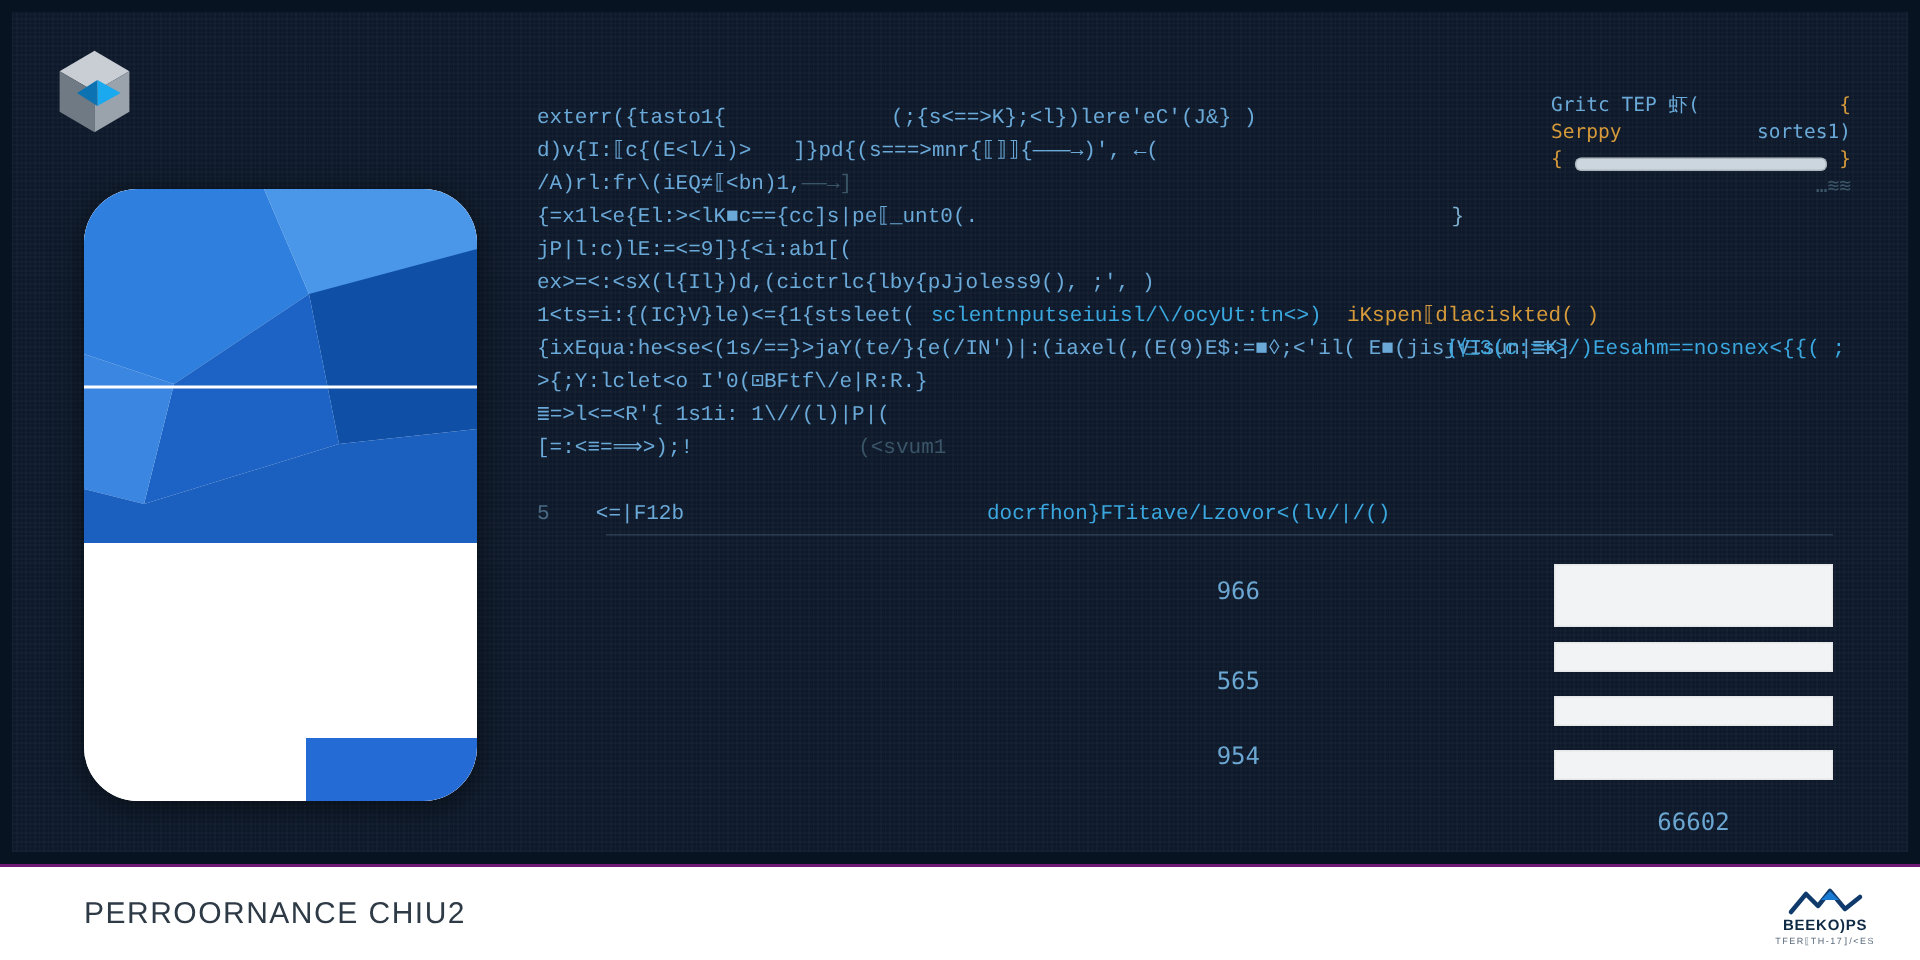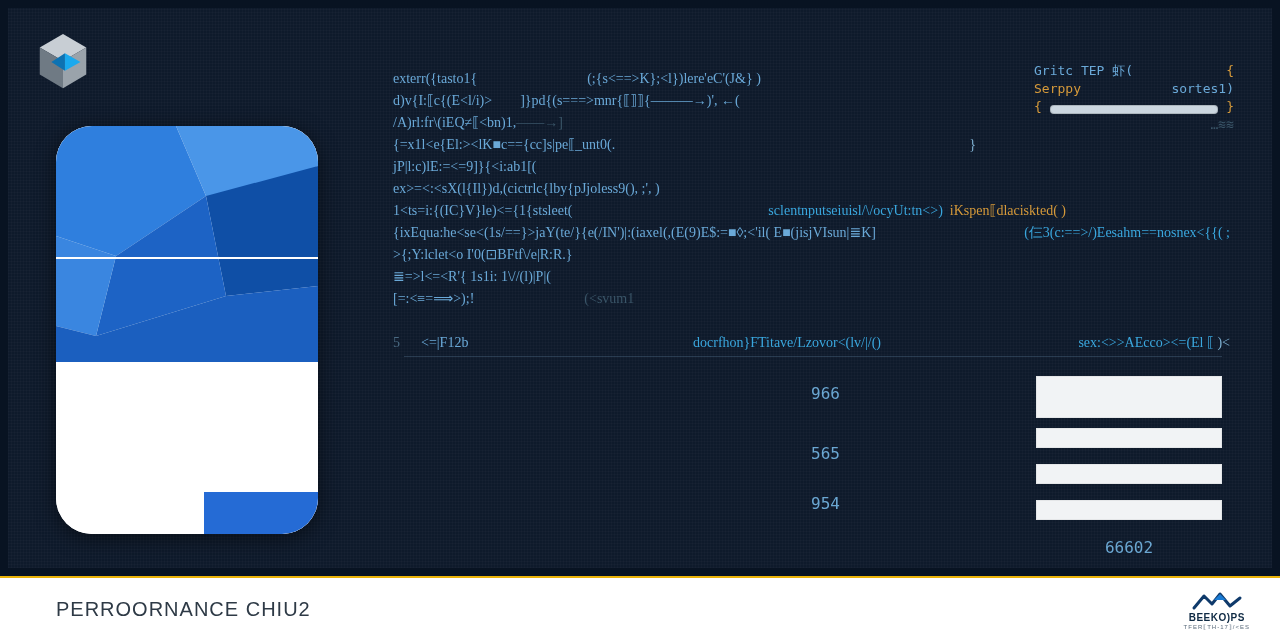--- a/index.html
+++ b/index.html
@@ -15,21 +15,21 @@
     position: relative;
     color: #cfe6ff;
   }
   .footer {
     flex: 1;
     background: #ffffff;
     display: flex;
     align-items: center;
     justify-content: space-between;
     padding: 0 30px 0 56px;
-    border-top: 2px solid #eab308;
+    border-top: 2px solid #701a75;
   }
   .footer-title {
     font-size: 20px;
     letter-spacing: 1px;
     color: #2e3a46;
     font-weight: 500;
     font-family: "Arial Narrow", Arial, sans-serif;
   }
   .footer-logo {
     display: flex; flex-direction: column; align-items: center;
@@ -63,25 +63,24 @@
     border-radius: 36px;
     overflow: hidden;
     box-shadow: 0 4px 20px rgba(0,0,0,0.5);
   }
   .app-card svg { position:absolute; inset:0; width:100%; height:100%; }
 
   
   .code-panel {
     position: absolute;
     left: 350px; top: 60px; right: 36px;
-    font-family: Liberation Serif, serif;
+    font-family: Liberation Mono, monospace;
     font-size: 14px;
     line-height: 22px;
     color: #6aa9d8;
-    margin-left: 35px;
   }
   .gut { width: 20px; text-align:right; color:#4a6a82; flex:none; }
   .seg { color:#6aa9d8; }
   .kw  { color:#d69a3a; }    
   .br  { color:#7eb0d1; }    
   .cm  { color:#3a5568; }    
   .hl  { color:#3aa7de; }    
   .rt  { position:absolute; right:0; }
   .code-line { position: relative; height:22px; }
 
@@ -202,24 +201,20 @@
       <div class="code-line"><span class="gut"></span><span class="seg">  {ixEqua:he&lt;se&lt;(1s/==}&gt;jaY(te/}{e(/IN')|:(iaxel(,(E(9)E$:=■◊;&lt;'il( E■(jisjVIsun|≣K]</span><span class="rt hl" style="right:6px">(仨3(⁠c:==&gt;/)Eesahm==nosnex&lt;{{( ;</span></div>
       <div class="code-line"><span class="gut"></span><span class="seg">    &gt;{;Y:lclet&lt;o  I'0(⊡BFtf\/e|R:R.}</span></div>
       <div class="code-line"><span class="gut"></span><span class="seg">      ≣=&gt;l&lt;=&lt;R'{ 1s1i:  1\//(l)|P|(</span></div>
       <div class="code-line"><span class="gut"></span><span class="seg">    [=:&lt;≡=⟹&gt;);!</span><span style="display:inline-block;width:110px"></span><span class="cm">(&lt;svum1</span></div>
       <div class="code-line"></div>
       <div class="code-line">
         <span class="gut">5</span>
         <span style="display:inline-block;width:14px"></span>
         <span class="seg">&lt;=|F12b</span>
         <span style="position:absolute; left:300px" class="hl">docrfhon}FTitave/Lzovor&lt;(lv/|/()</span>
-        <span class="rt" style="right:6px">
-          <span class="hl">sex:&lt;&gt;&gt;AEcco&gt;&lt;=(El ⟦</span>
-          <span class="br">)&lt;</span>
-        </span>
       </div>
     </div>
 
     <div class="divider"></div>
 
     <div class="chart">
 
       <div class="chart-row" style="top:8px;">
         <span class="chart-label">966</span>
         <div class="chart-track">

